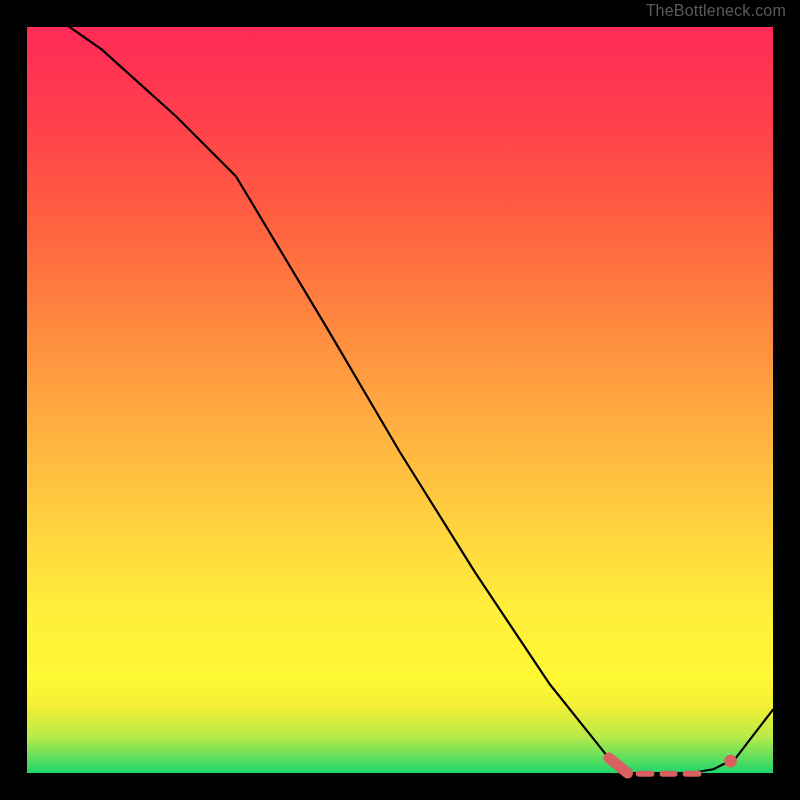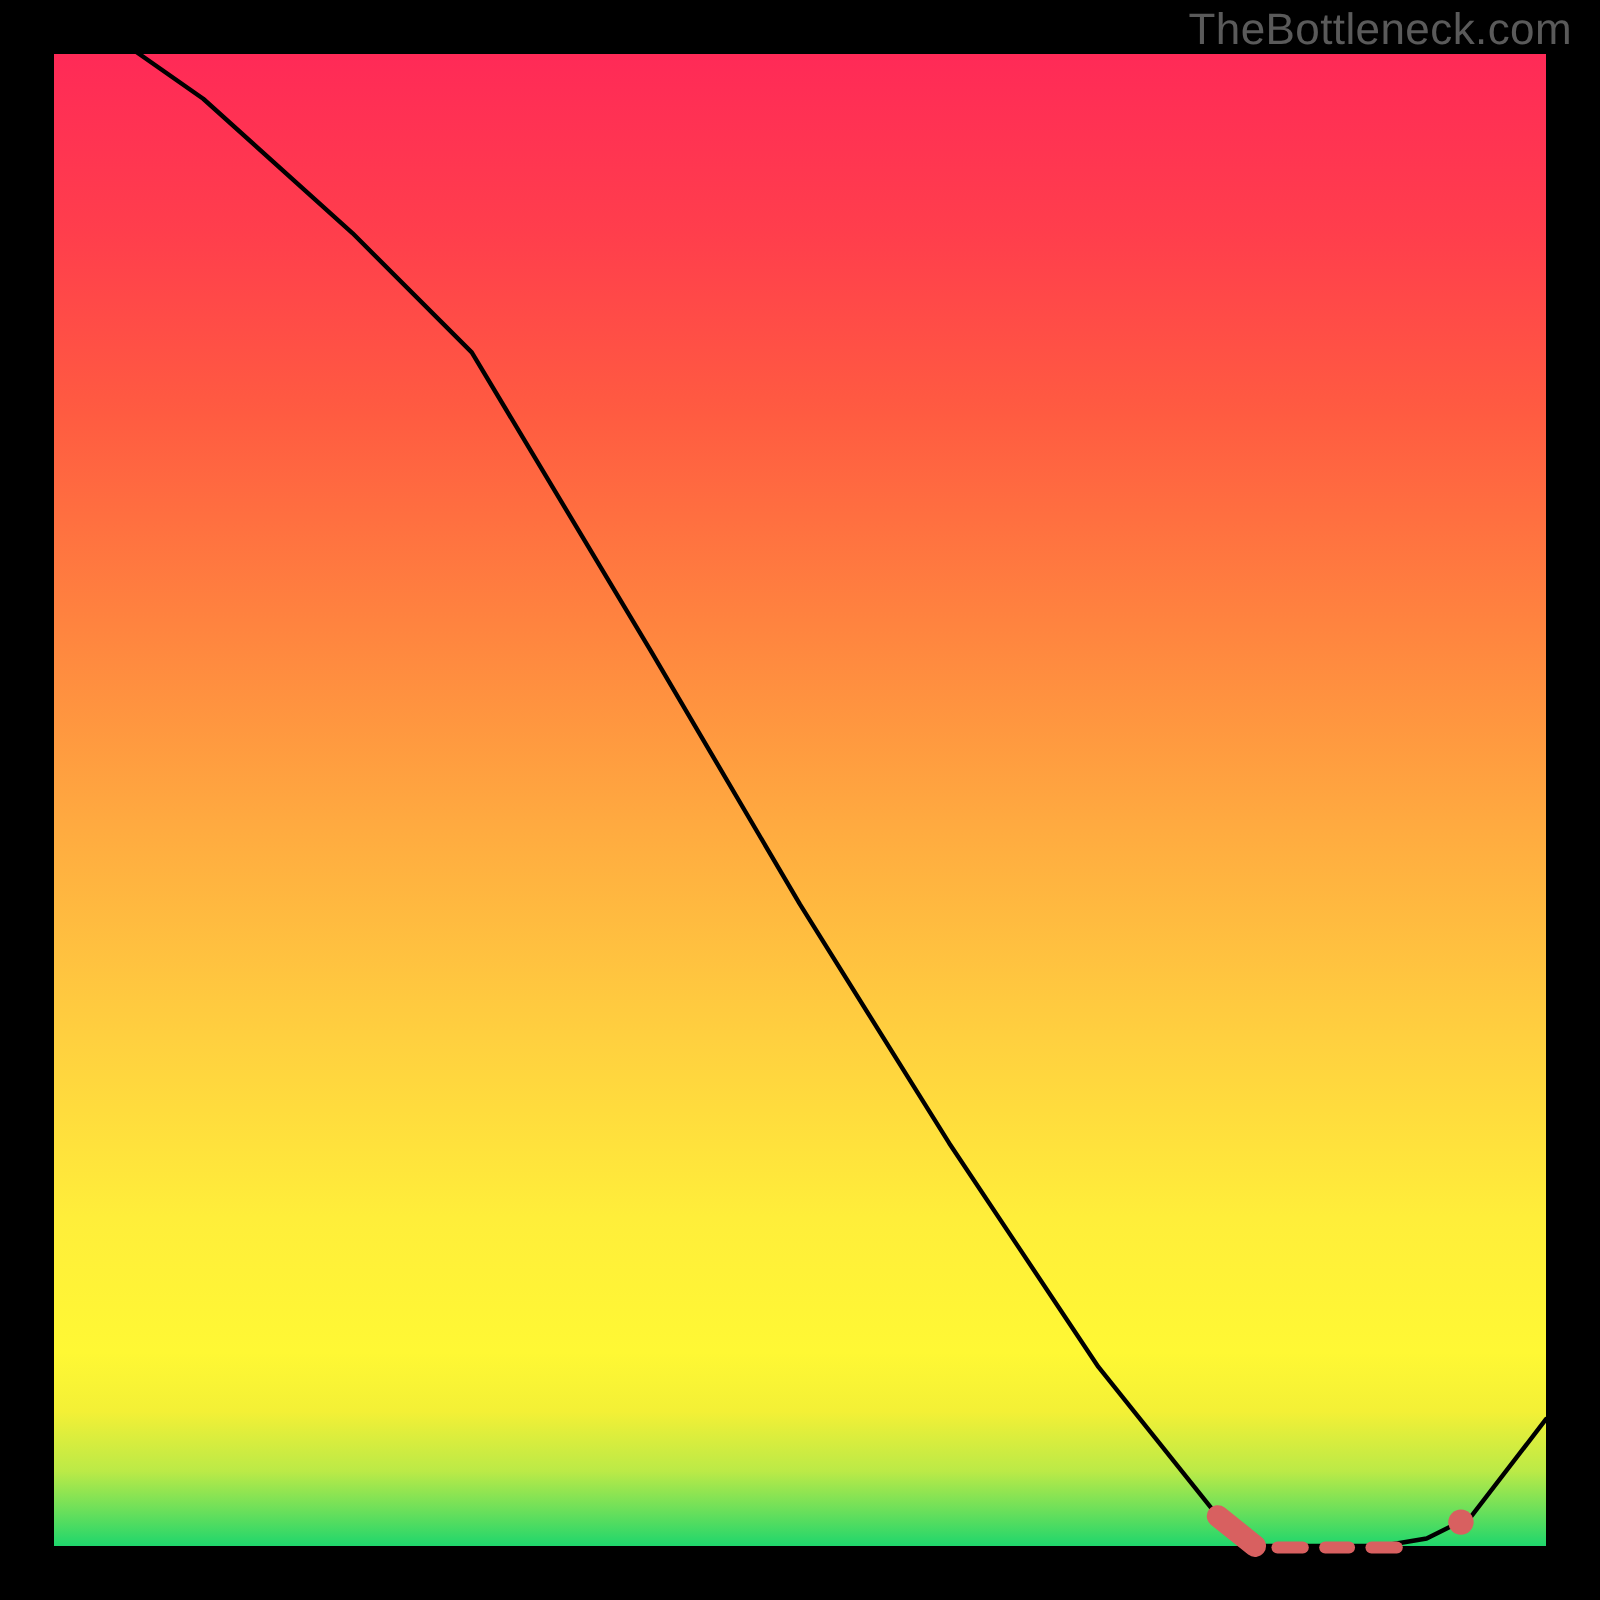--- a/index.html
+++ b/index.html
@@ -10,21 +10,21 @@
     height: 800px;
     position: relative;
     font-family: Arial, Helvetica, sans-serif;
     overflow: hidden;
   }
   .watermark {
     position: absolute;
     top: 2px;
     right: 14px;
     color: #5a5a5a;
-    font-size: 22px;
+    font-size: 16px;
     font-weight: 500;
     z-index: 10;
     letter-spacing: 0.2px;
   }
   .plot-area {
     position: absolute;
     left: 27px;
     top: 27px;
     width: 746px;
     height: 746px;

